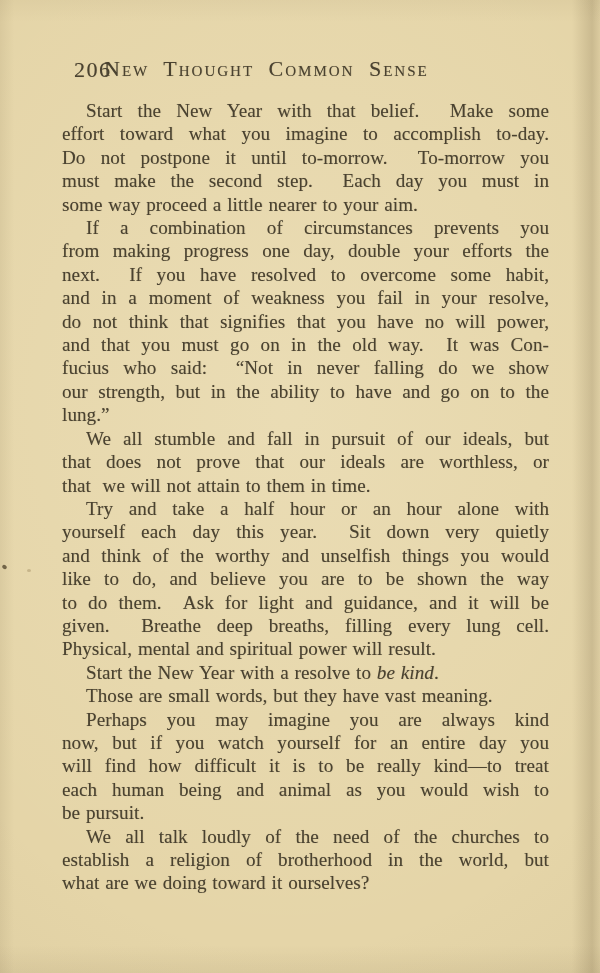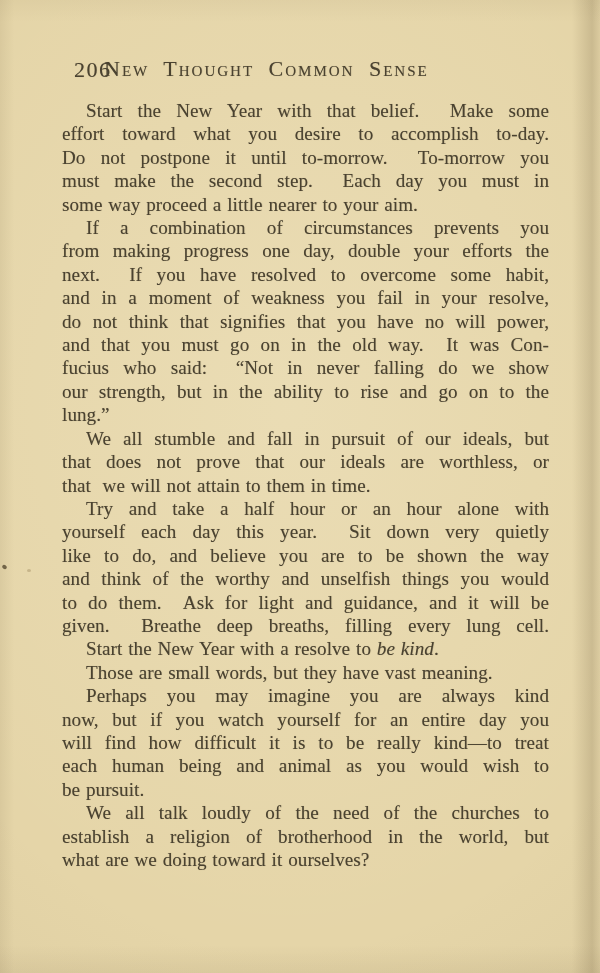--- a/index.html
+++ b/index.html
@@ -83,48 +83,49 @@
 
 <div class="page">
   <div class="header">
     <span class="pagenum">206</span>
     <span class="runhead">New Thought Common Sense</span>
   </div>
 
   <div class="textblock">
       <div class="para">
         <div class="line indent"><span>Start the New Year with that belief.&nbsp; Make some</span></div>
-        <div class="line"><span>effort toward what you desire to accomplish to-day.</span></div>
+        <div class="line"><span>effort toward what you imagine to accomplish to-day.</span></div>
         <div class="line"><span>Do not postpone it until to-morrow.&nbsp; To-morrow you</span></div>
         <div class="line"><span>must make the second step.&nbsp; Each day you must in</span></div>
         <div class="line last"><span>some way proceed a little nearer to your aim.</span></div>
       </div>
       <div class="para">
         <div class="line indent"><span>If a combination of circumstances prevents you</span></div>
         <div class="line"><span>from making progress one day, double your efforts the</span></div>
         <div class="line"><span>next.&nbsp; If you have resolved to overcome some habit,</span></div>
         <div class="line"><span>and in a moment of weakness you fail in your resolve,</span></div>
         <div class="line"><span>do not think that signifies that you have no will power,</span></div>
         <div class="line"><span>and that you must go on in the old way.&nbsp; It was Con-</span></div>
         <div class="line"><span>fucius who said:&nbsp; “Not in never falling do we show</span></div>
-        <div class="line"><span>our strength, but in the ability to rise and go on to the</span></div>
+        <div class="line"><span>our strength, but in the ability to have and go on to the</span></div>
         <div class="line last"><span>lung.”</span></div>
       </div>
       <div class="para">
         <div class="line indent"><span>We all stumble and fall in pursuit of our ideals, but</span></div>
         <div class="line"><span>that does not prove that our ideals are worthless, or</span></div>
         <div class="line last"><span>that&nbsp; we will not attain to them in time.</span></div>
       </div>
       <div class="para">
         <div class="line indent"><span>Try and take a half hour or an hour alone with</span></div>
         <div class="line"><span>yourself each day this year.&nbsp; Sit down very quietly</span></div>
+        <div class="line"><span>and think of the worthy and unselfish things you would</span></div>
         <div class="line"><span>like to do, and believe you are to be shown the way</span></div>
-        <div class="line"><span>and think of the worthy and unselfish things you would</span></div>
         <div class="line"><span>to do them.&nbsp; Ask for light and guidance, and it will be</span></div>
         <div class="line"><span>given.&nbsp; Breathe deep breaths, filling every lung cell.</span></div>
+        <div class="line last"><span>Physical, mental and spiritual power will result.</span></div>
       </div>
       <div class="para">
         <div class="line indent last"><span>Start the New Year with a resolve to </span><span class="italic">be kind</span><span>.</span></div>
       </div>
       <div class="para">
         <div class="line indent last"><span>Those are small words, but they have vast meaning.</span></div>
       </div>
       <div class="para">
         <div class="line indent"><span>Perhaps you may imagine you are always kind</span></div>
         <div class="line"><span>now, but if you watch yourself for an entire day you</span></div>

